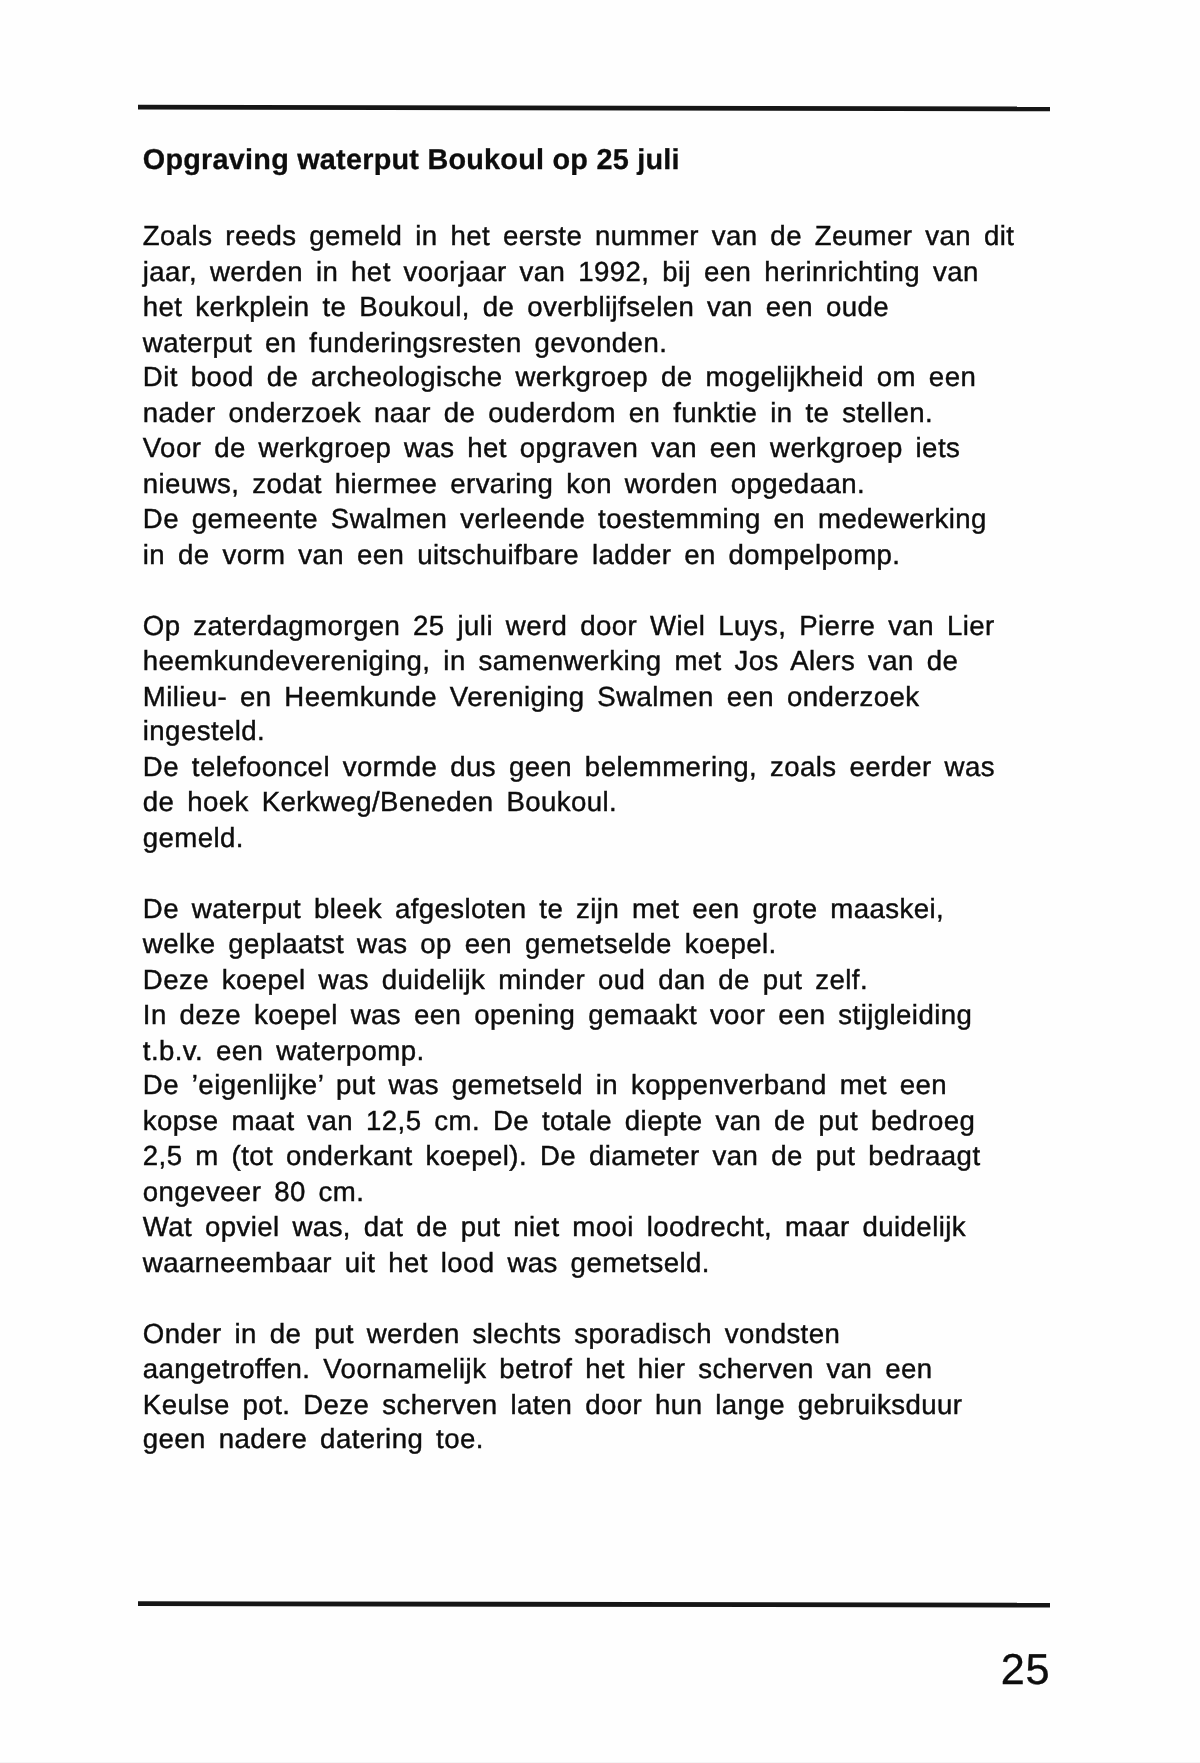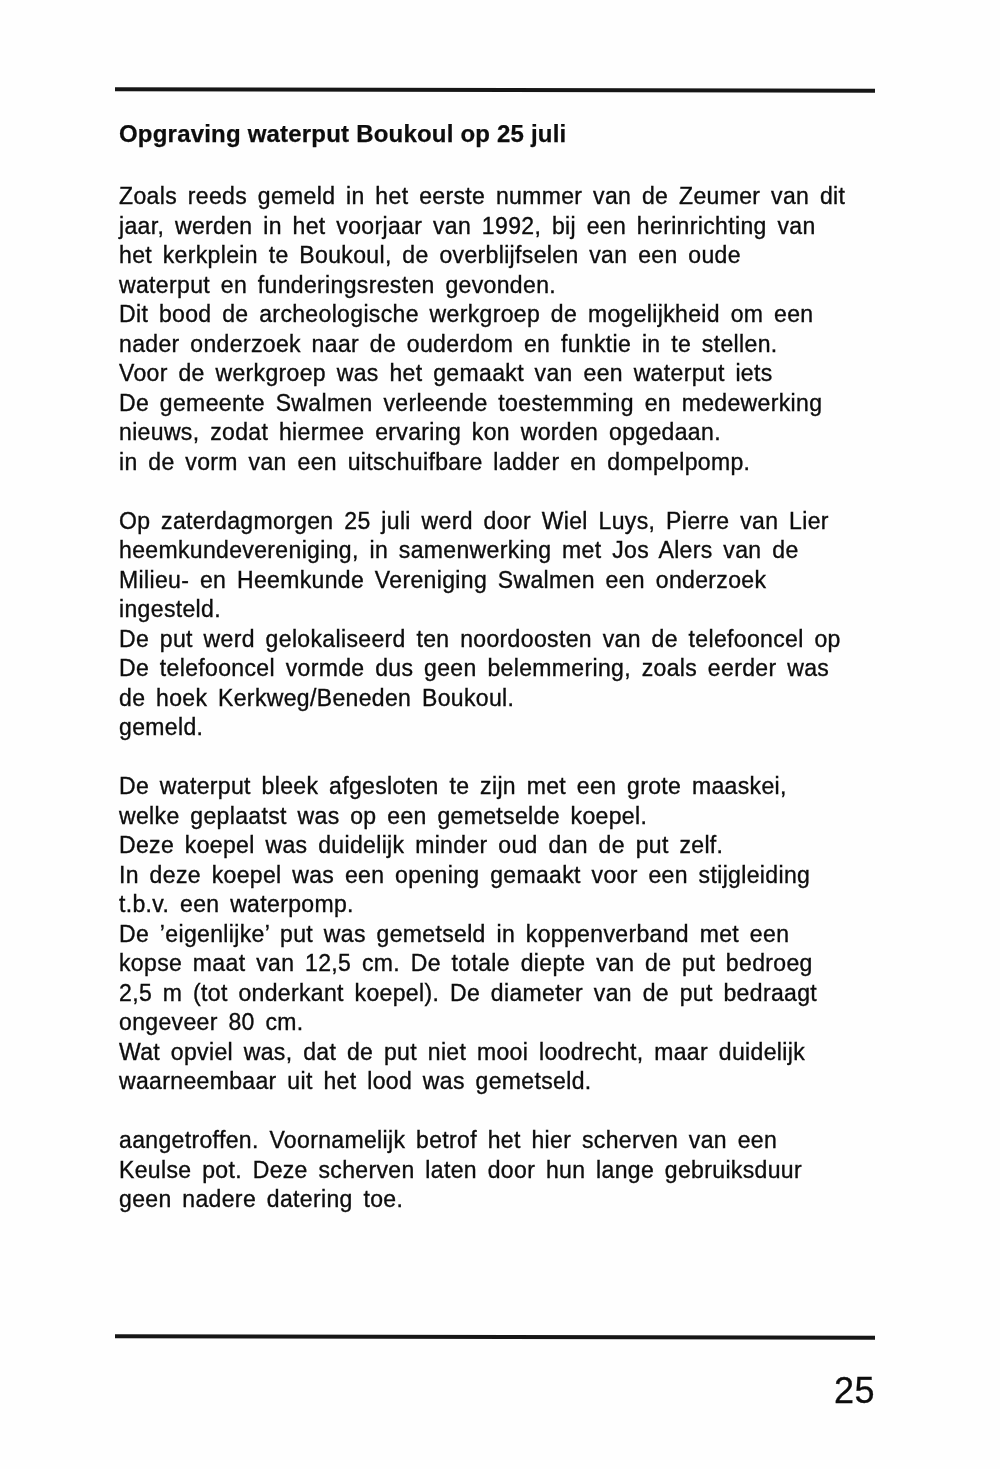--- a/index.html
+++ b/index.html
@@ -76,52 +76,52 @@
 
   <div class="content">
 
     <p class="para">
       <span class="line">Zoals reeds gemeld in het eerste nummer van de Zeumer van dit</span>
       <span class="line">jaar, werden in het voorjaar van 1992, bij een herinrichting van</span>
       <span class="line">het kerkplein te Boukoul, de overblijfselen van een oude</span>
       <span class="line">waterput en funderingsresten gevonden.</span>
       <span class="line">Dit bood de archeologische werkgroep de mogelijkheid om een</span>
       <span class="line">nader onderzoek naar de ouderdom en funktie in te stellen.</span>
-      <span class="line">Voor de werkgroep was het gemaakt van een waterput iets</span>
+      <span class="line">Voor de werkgroep was het opgraven van een werkgroep iets</span>
+      <span class="line">nieuws, zodat hiermee ervaring kon worden opgedaan.</span>
       <span class="line">De gemeente Swalmen verleende toestemming en medewerking</span>
-      <span class="line">nieuws, zodat hiermee ervaring kon worden opgedaan.</span>
       <span class="line">in de vorm van een uitschuifbare ladder en dompelpomp.</span>
     </p>
 
     <p class="para">
       <span class="line">Op zaterdagmorgen 25 juli werd door Wiel Luys, Pierre van Lier</span>
       <span class="line">heemkundevereniging, in samenwerking met Jos Alers van de</span>
       <span class="line">Milieu- en Heemkunde Vereniging Swalmen een onderzoek</span>
       <span class="line">ingesteld.</span>
-      <span class="line">De put werd gelokaliseerd ten noordoosten van de telefooncel op</span>
       <span class="line">De telefooncel vormde dus geen belemmering, zoals eerder was</span>
       <span class="line">de hoek Kerkweg/Beneden Boukoul.</span>
       <span class="line">gemeld.</span>
     </p>
 
     <p class="para">
       <span class="line">De waterput bleek afgesloten te zijn met een grote maaskei,</span>
       <span class="line">welke geplaatst was op een gemetselde koepel.</span>
       <span class="line">Deze koepel was duidelijk minder oud dan de put zelf.</span>
       <span class="line">In deze koepel was een opening gemaakt voor een stijgleiding</span>
       <span class="line">t.b.v. een waterpomp.</span>
       <span class="line">De ’eigenlijke’ put was gemetseld in koppenverband met een</span>
       <span class="line">kopse maat van 12,5 cm. De totale diepte van de put bedroeg</span>
       <span class="line">2,5 m (tot onderkant koepel). De diameter van de put bedraagt</span>
       <span class="line">ongeveer 80 cm.</span>
       <span class="line">Wat opviel was, dat de put niet mooi loodrecht, maar duidelijk</span>
       <span class="line">waarneembaar uit het lood was gemetseld.</span>
     </p>
 
     <p class="para">
+      <span class="line">Onder in de put werden slechts sporadisch vondsten</span>
       <span class="line">aangetroffen. Voornamelijk betrof het hier scherven van een</span>
       <span class="line">Keulse pot. Deze scherven laten door hun lange gebruiksduur</span>
       <span class="line">geen nadere datering toe.</span>
     </p>
 
   </div>
 
   <div class="rule rule-bottom"></div>
 
   <div class="page-number">25</div>

